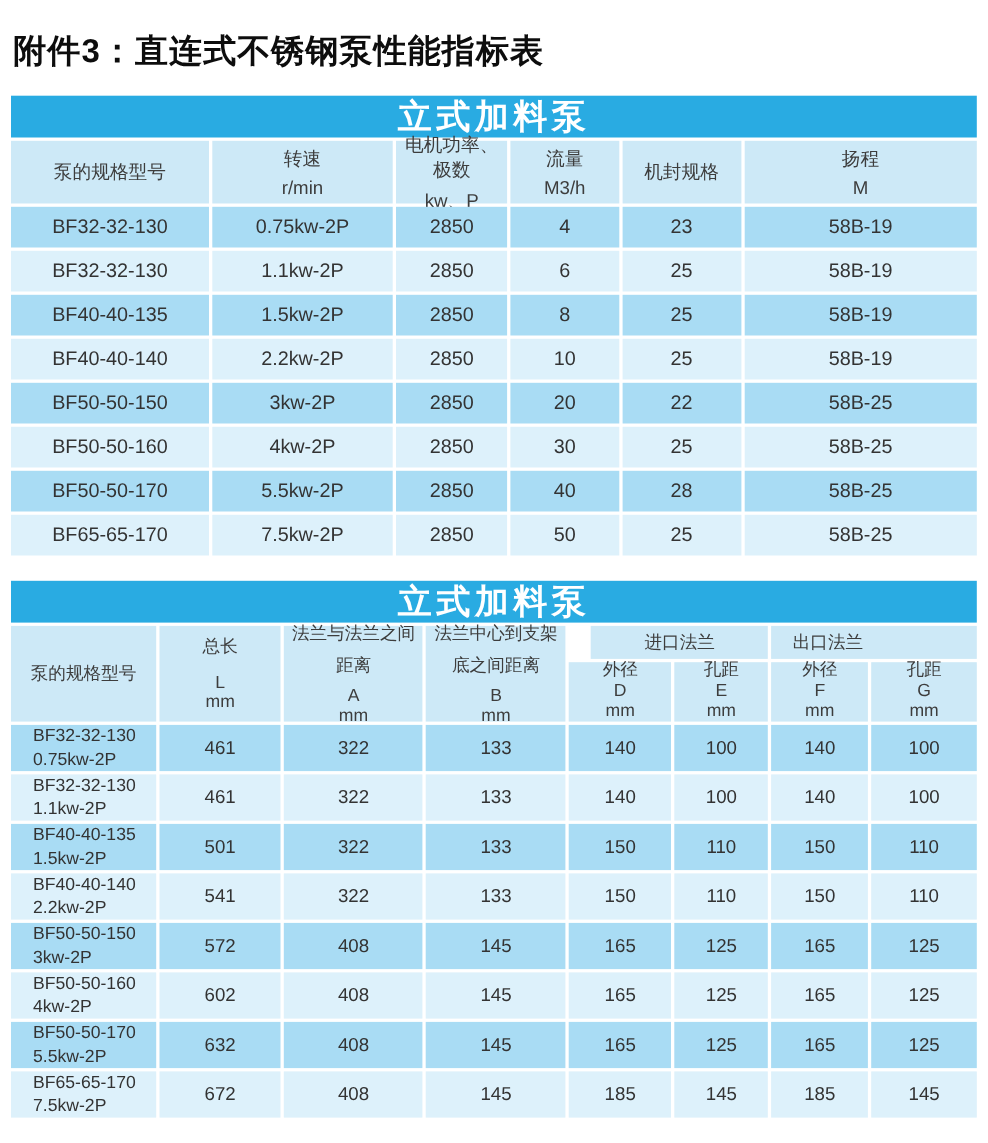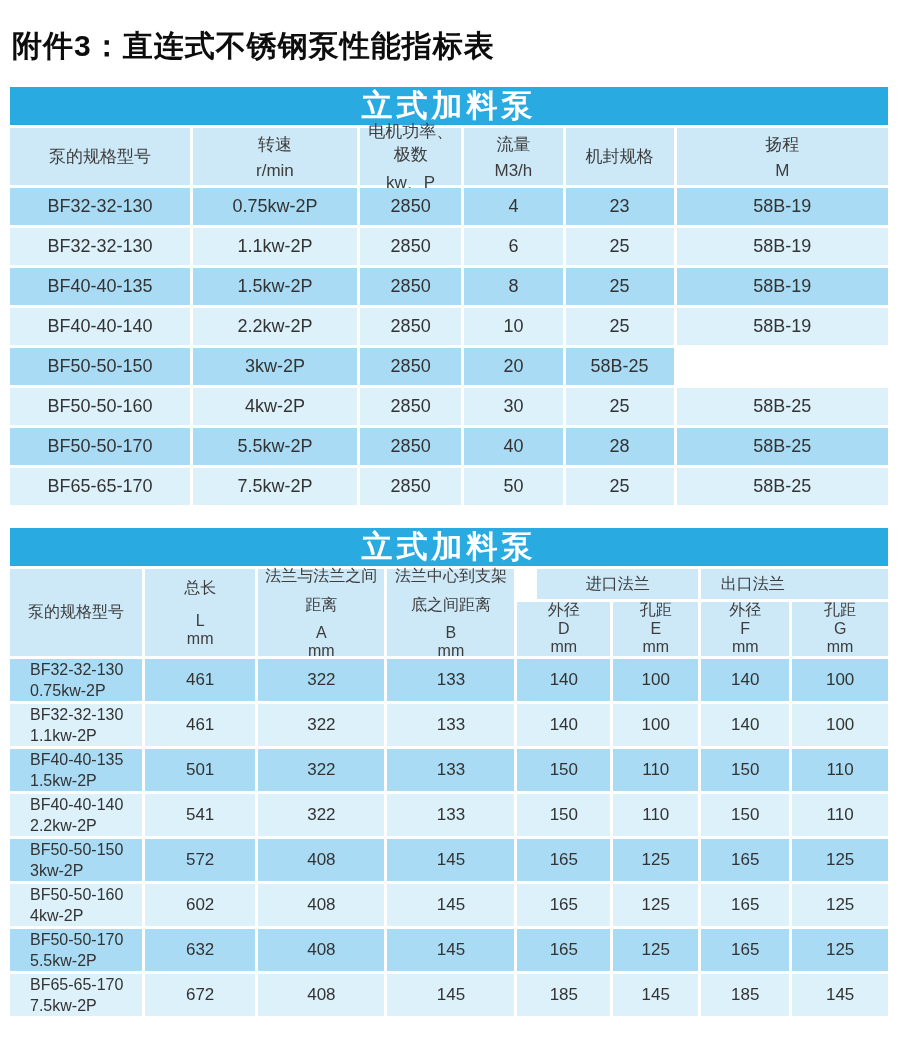--- a/index.html
+++ b/index.html
@@ -121,20 +121,21 @@
         <div class="c">2850</div>
         <div class="c">10</div>
         <div class="c">25</div>
         <div class="c">58B-19</div>
       </div>
       <div class="t1-grid row">
         <div class="c">BF50-50-150</div>
         <div class="c">3kw-2P</div>
         <div class="c">2850</div>
         <div class="c">20</div>
+        <div class="c">22</div>
         <div class="c">58B-25</div>
       </div>
       <div class="t1-grid row">
         <div class="c">BF50-50-160</div>
         <div class="c">4kw-2P</div>
         <div class="c">2850</div>
         <div class="c">30</div>
         <div class="c">25</div>
         <div class="c">58B-25</div>
       </div>

